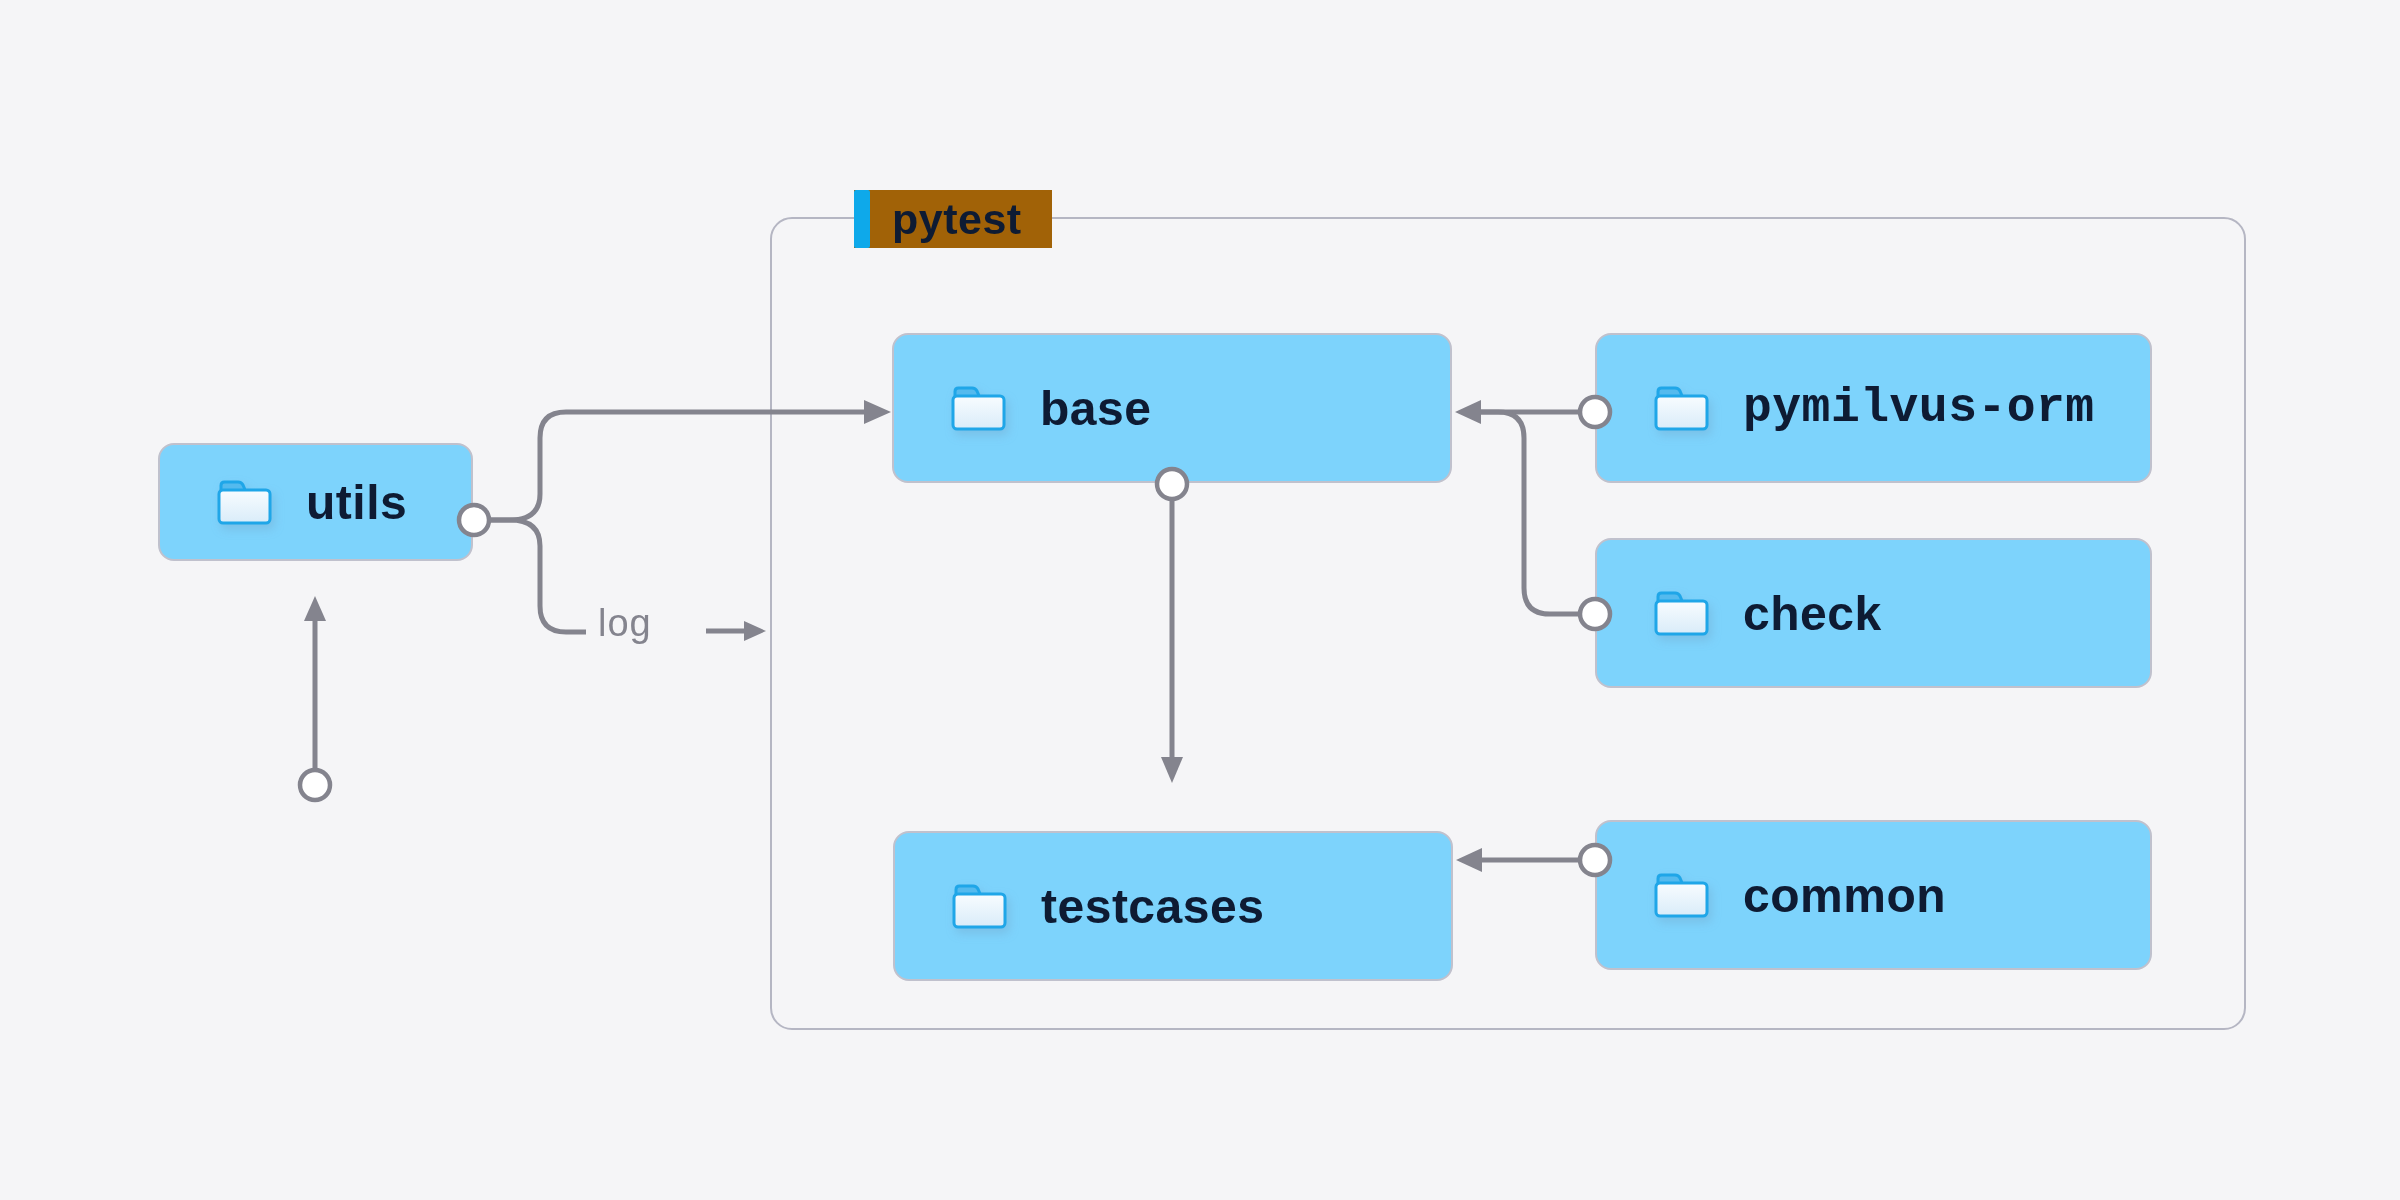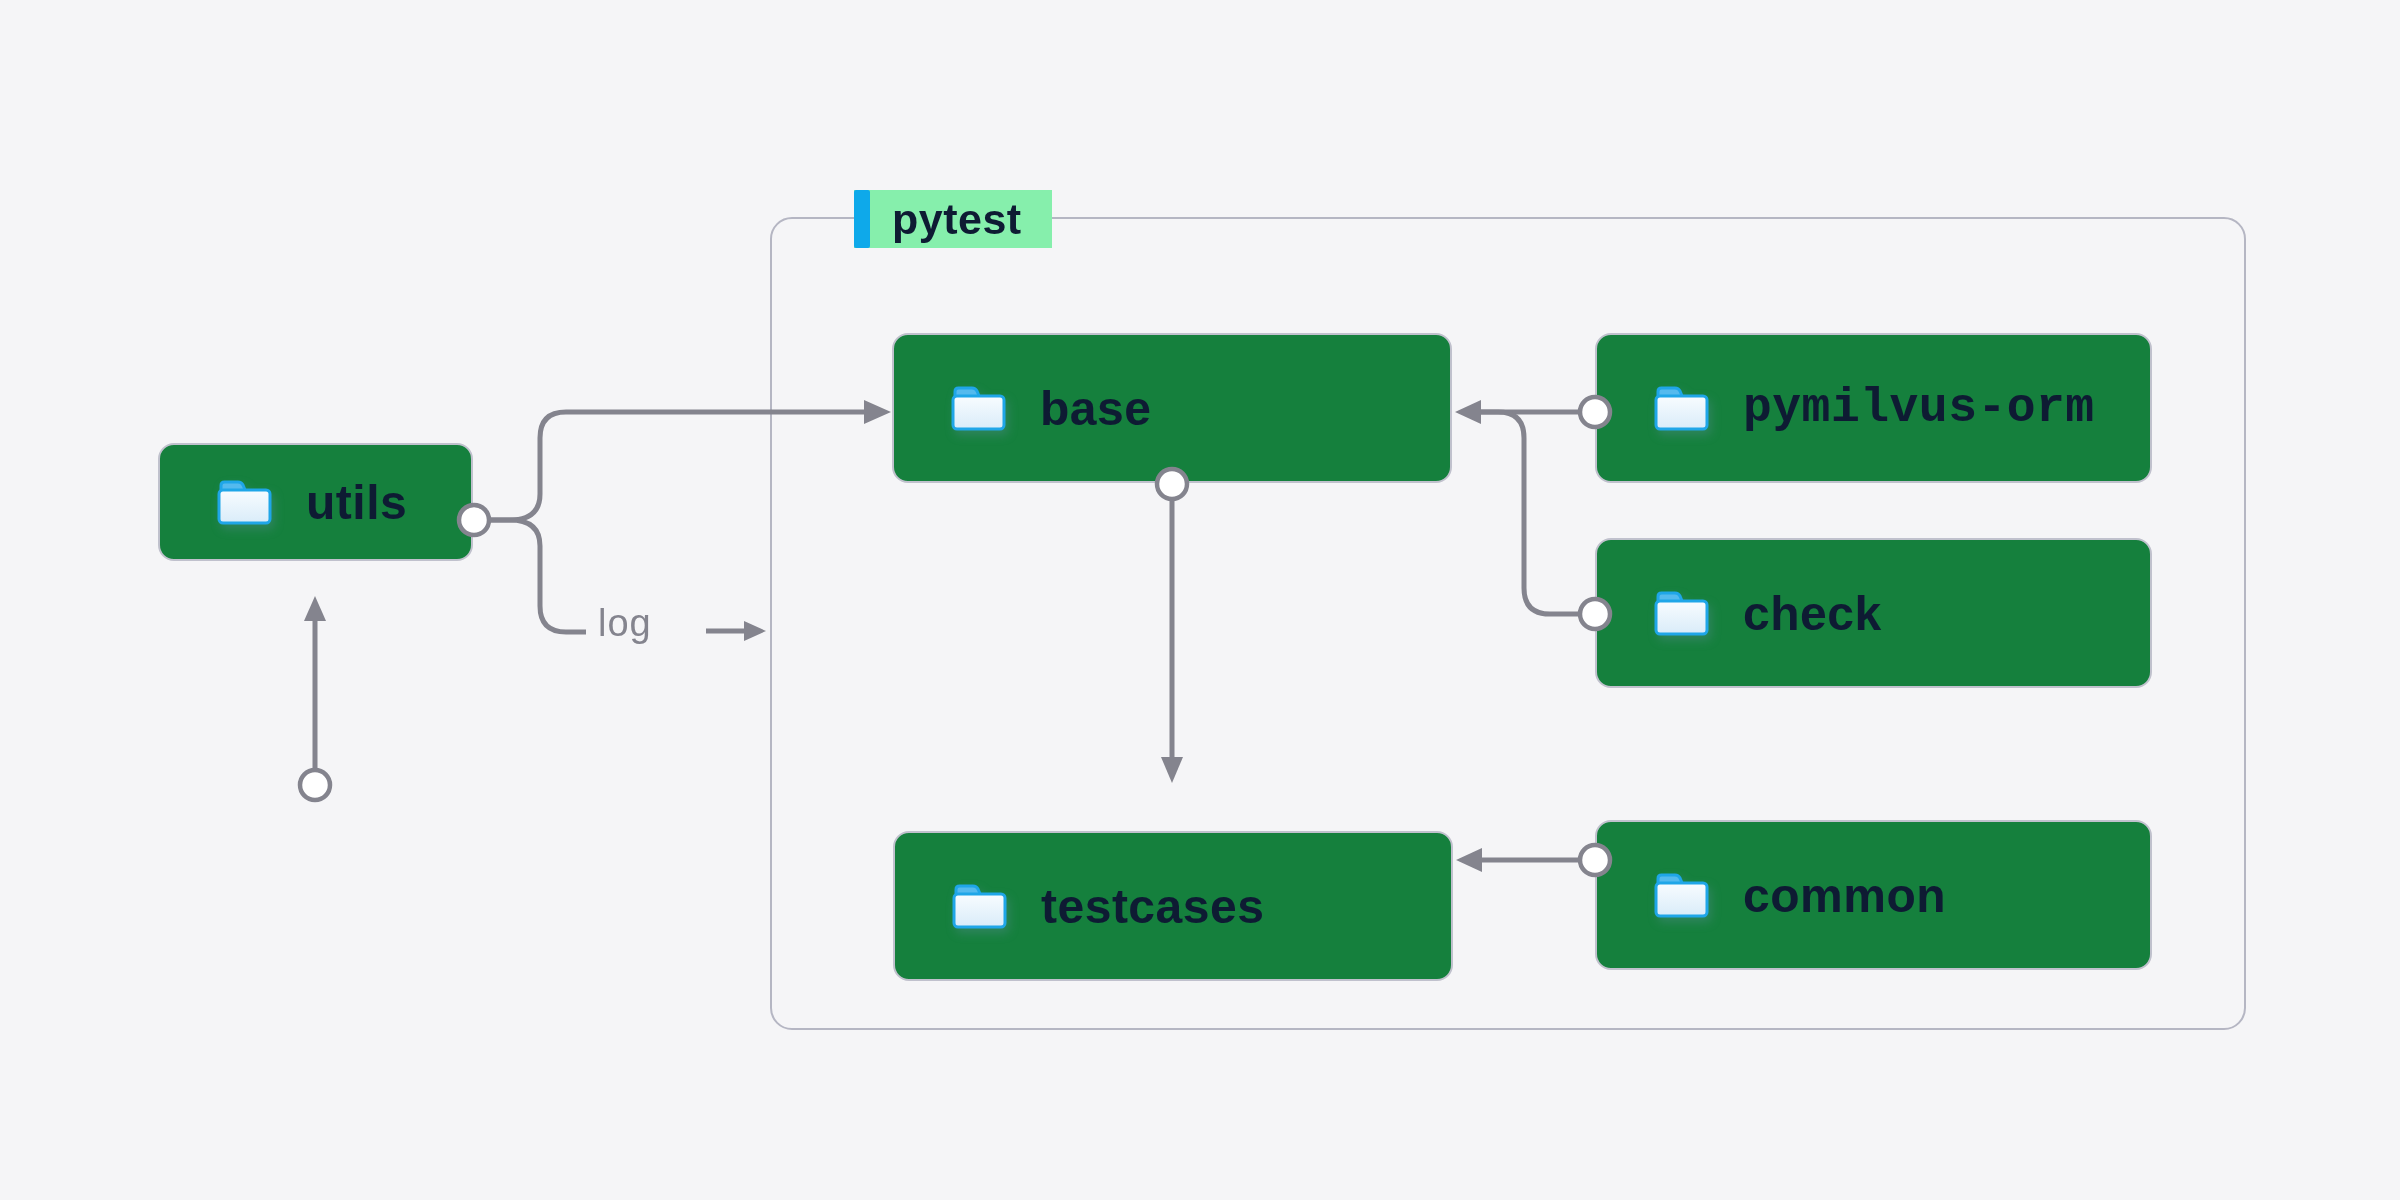--- a/index.html
+++ b/index.html
@@ -7,30 +7,30 @@
     position:relative;width:2400px;height:1200px;background:#f5f5f7;
     overflow:hidden;font-family:"Liberation Sans",sans-serif;
   }
   
   .group{
     position:absolute;left:770px;top:217px;width:1476px;height:813px;
     border:2px solid #b5b6c3;border-radius:22px;box-sizing:border-box;
   }
   .group-label{
     position:absolute;left:82px;top:-29px;height:58px;
-    display:flex;align-items:center;background:#86efac;
+    display:flex;align-items:center;background:#a16207;
     padding:0 30px 0 0;
   }
   .group-label .bar{width:16px;height:58px;background:#0ea9ea;border-radius:2px;}
   .group-label .txt{
     margin-left:22px;font-size:43px;font-weight:700;color:#0e1b33;letter-spacing:.5px;
   }
   
   .node{
-    position:absolute;background:#15803d;border:2px solid #c0c1cd;border-radius:16px;
+    position:absolute;background:#7dd3fc;border:2px solid #c0c1cd;border-radius:16px;
     box-sizing:border-box;display:flex;align-items:center;gap:30px;padding-left:52px;
   }
   .node .label{font-size:48px;font-weight:700;color:#0e1b33;letter-spacing:.5px;}
   .node svg{flex:0 0 auto;filter:drop-shadow(3px 5px 5px rgba(110,145,180,.28));}
   .n-utils    {left:158px; top:443px; width:315px; height:118px;}
   .n-config   {left:158px; top:785px; width:315px; height:150px;}
   .n-base     {left:892px; top:333px; width:560px; height:150px;}
   .n-pymilvus {left:1595px;top:333px; width:557px; height:150px;font-family:Liberation Mono, monospace;}
   .n-check    {left:1595px;top:538px; width:557px; height:150px;}
   .n-testcases{left:893px; top:785px; width:560px; height:150px;margin-top:46px;}

